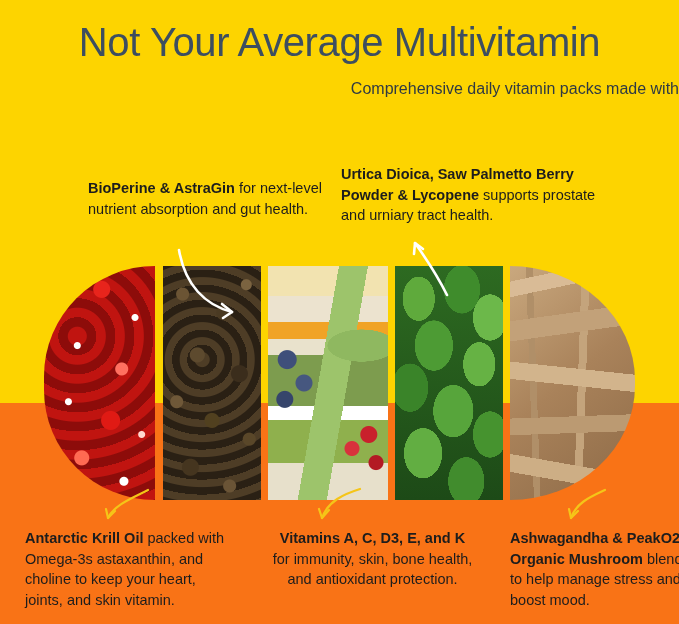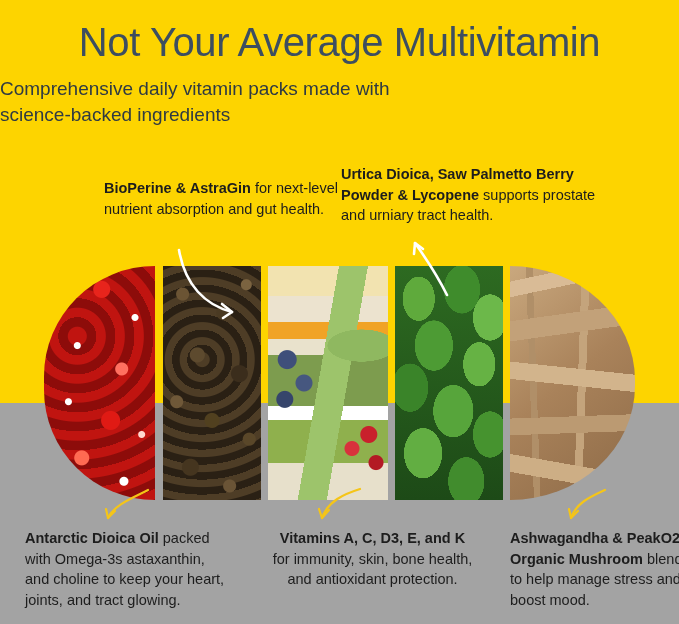--- a/index.html
+++ b/index.html
@@ -12,21 +12,21 @@
     background: #ffffff;
     font-family: "Liberation Sans", sans-serif;
     overflow: hidden;
     position: relative;
   }
 
   #canvas {
     position: relative;
     width: 679px;
     height: 624px;
-    background: #a3a3a3;
+    background: #f97316;
     overflow: hidden;
   }
 
   
   .yellow-band {
     position: absolute;
     left: 0;
     top: 0;
     width: 679px;
     height: 403px;
@@ -46,39 +46,39 @@
     color: #3d4e60;
     line-height: 48px;
     white-space: nowrap;
   }
 
   .subhead {
     position: absolute;
     left: 0;
     top: 76px;
     width: 679px;
-    text-align: left;
-    font-size: 19px;
+    text-align: right;
+    font-size: 16px;
     font-weight: 400;
     color: #2f3a42;
     line-height: 26px;
   }
   .subhead div { white-space: nowrap; }
 
   
   .callout {
     position: absolute;
     font-size: 14.5px;
     line-height: 20.5px;
     color: #1d1d1d;
   }
   .callout .lead { font-weight: 700; }
   .callout .body { font-weight: 400; }
 
-  .callout-bioperine { left: 88px;  top: 178px; width: 240px; margin-left: 16px; }
+  .callout-bioperine { left: 88px;  top: 178px; width: 240px; }
   .callout-urtica    { left: 341px; top: 164px; width: 272px; }
 
   .callout-krill     { left: 25px;  top: 528px; width: 200px; }
   .callout-vitamins  { left: 270px; top: 528px; width: 205px; text-align: center; }
   .callout-ashwa     { left: 510px; top: 528px; width: 175px; }
 
   
   .strip { position: absolute; left: 0; top: 0; width: 679px; height: 624px; }
 
   .panel {
@@ -205,21 +205,20 @@
 
 <div id="canvas">
 
   <div class="white-bottom"></div>
   <div class="yellow-band"></div>
 
   <div class="headline">Not Your Average Multivitamin</div>
 
   <div class="subhead">
     <div>Comprehensive daily vitamin packs made with</div>
-    <div>science-backed ingredients</div>
   </div>
 
   <div class="strip">
     <div class="panel panel-krill"></div>
     <div class="panel panel-pepper"></div>
     <div class="panel panel-produce"></div>
     <div class="panel panel-nettle"></div>
     <div class="panel panel-root"></div>
   </div>
 
@@ -253,21 +252,21 @@
 
   <div class="callout callout-bioperine">
     <span class="lead">BioPerine &amp; AstraGin</span><span class="body"> for next-level nutrient absorption and gut health.</span>
   </div>
 
   <div class="callout callout-urtica">
     <span class="lead">Urtica Dioica, Saw Palmetto Berry Powder &amp; Lycopene</span><span class="body"> supports prostate and urniary tract health.</span>
   </div>
 
   <div class="callout callout-krill">
-    <span class="lead">Antarctic Dioica Oil</span><span class="body"> packed with Omega-3s astaxanthin, and choline to keep your heart, joints, and tract glowing.</span>
+    <span class="lead">Antarctic Krill Oil</span><span class="body"> packed with Omega-3s astaxanthin, and choline to keep your heart, joints, and skin vitamin.</span>
   </div>
 
   <div class="callout callout-vitamins">
     <span class="lead">Vitamins A, C, D3, E, and K</span><span class="body"> for immunity, skin, bone health, and antioxidant protection.</span>
   </div>
 
   <div class="callout callout-ashwa">
     <span class="lead">Ashwagandha &amp; PeakO2 Organic Mushroom</span><span class="body"> blend to help manage stress and boost mood.</span>
   </div>
 

